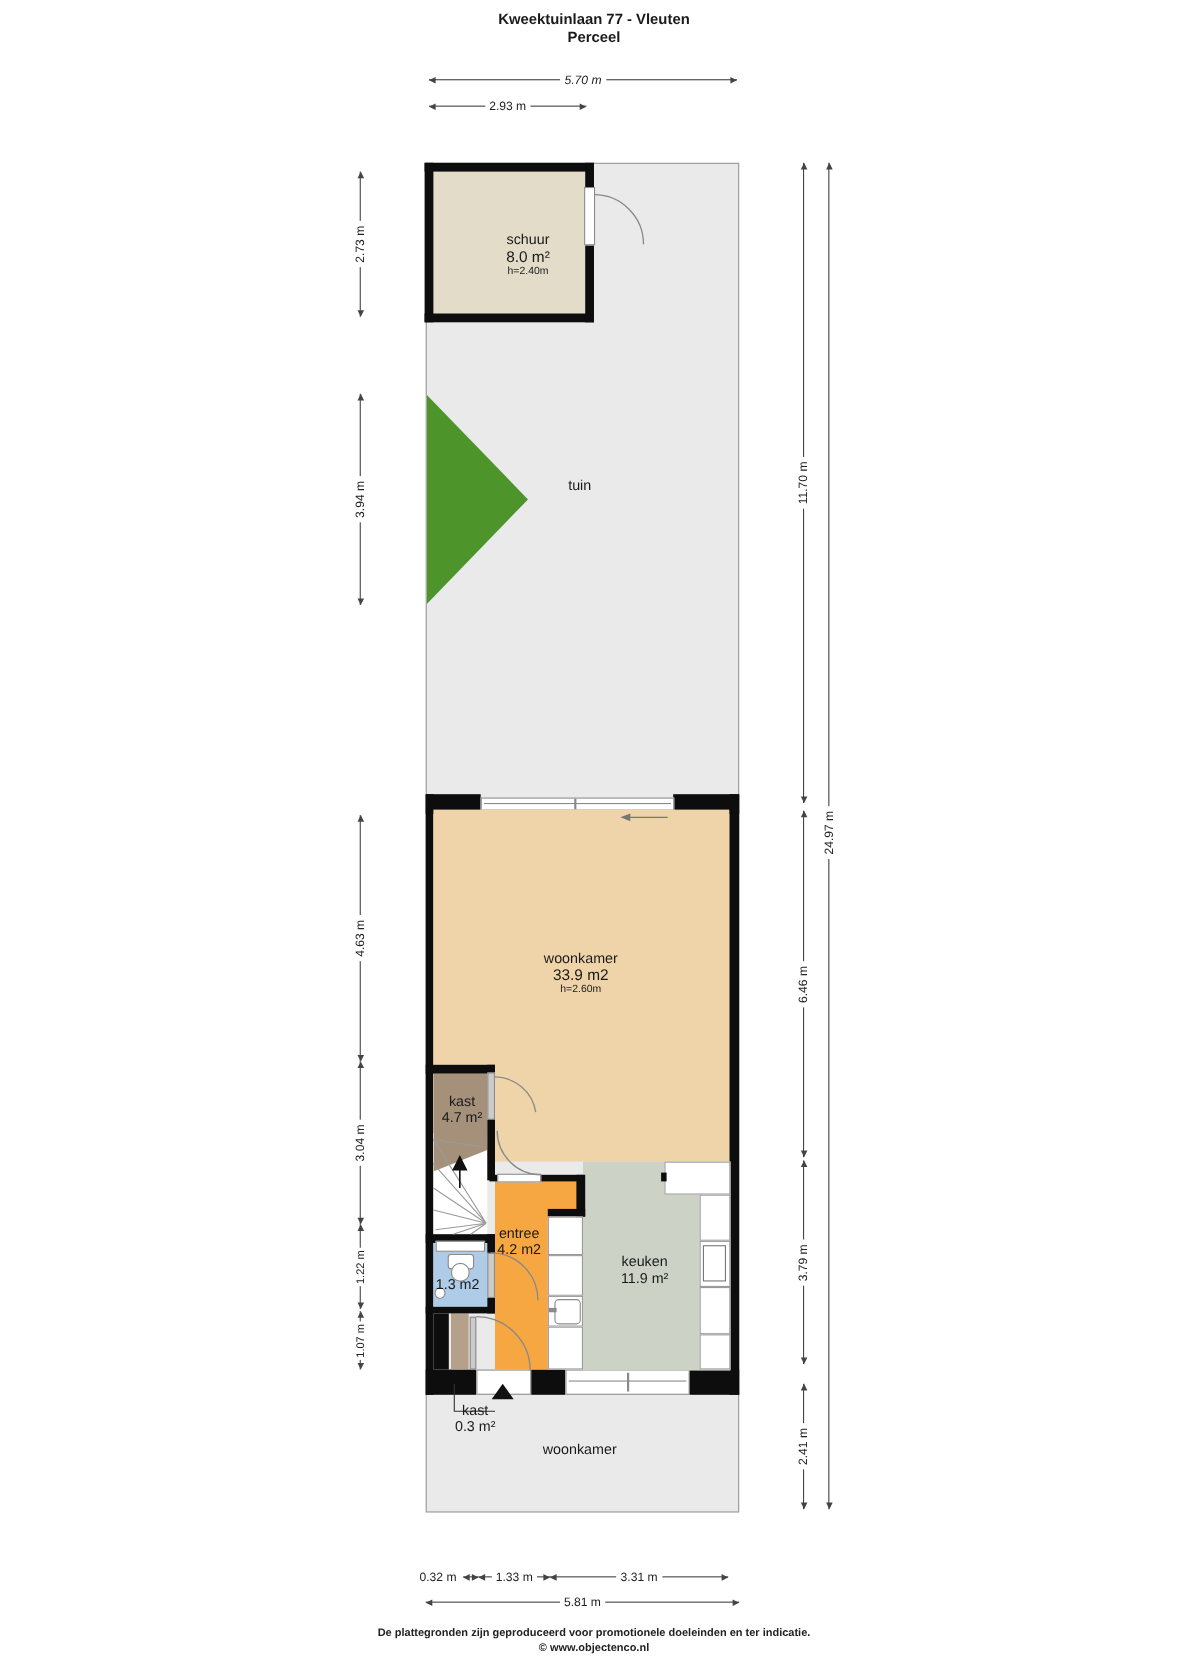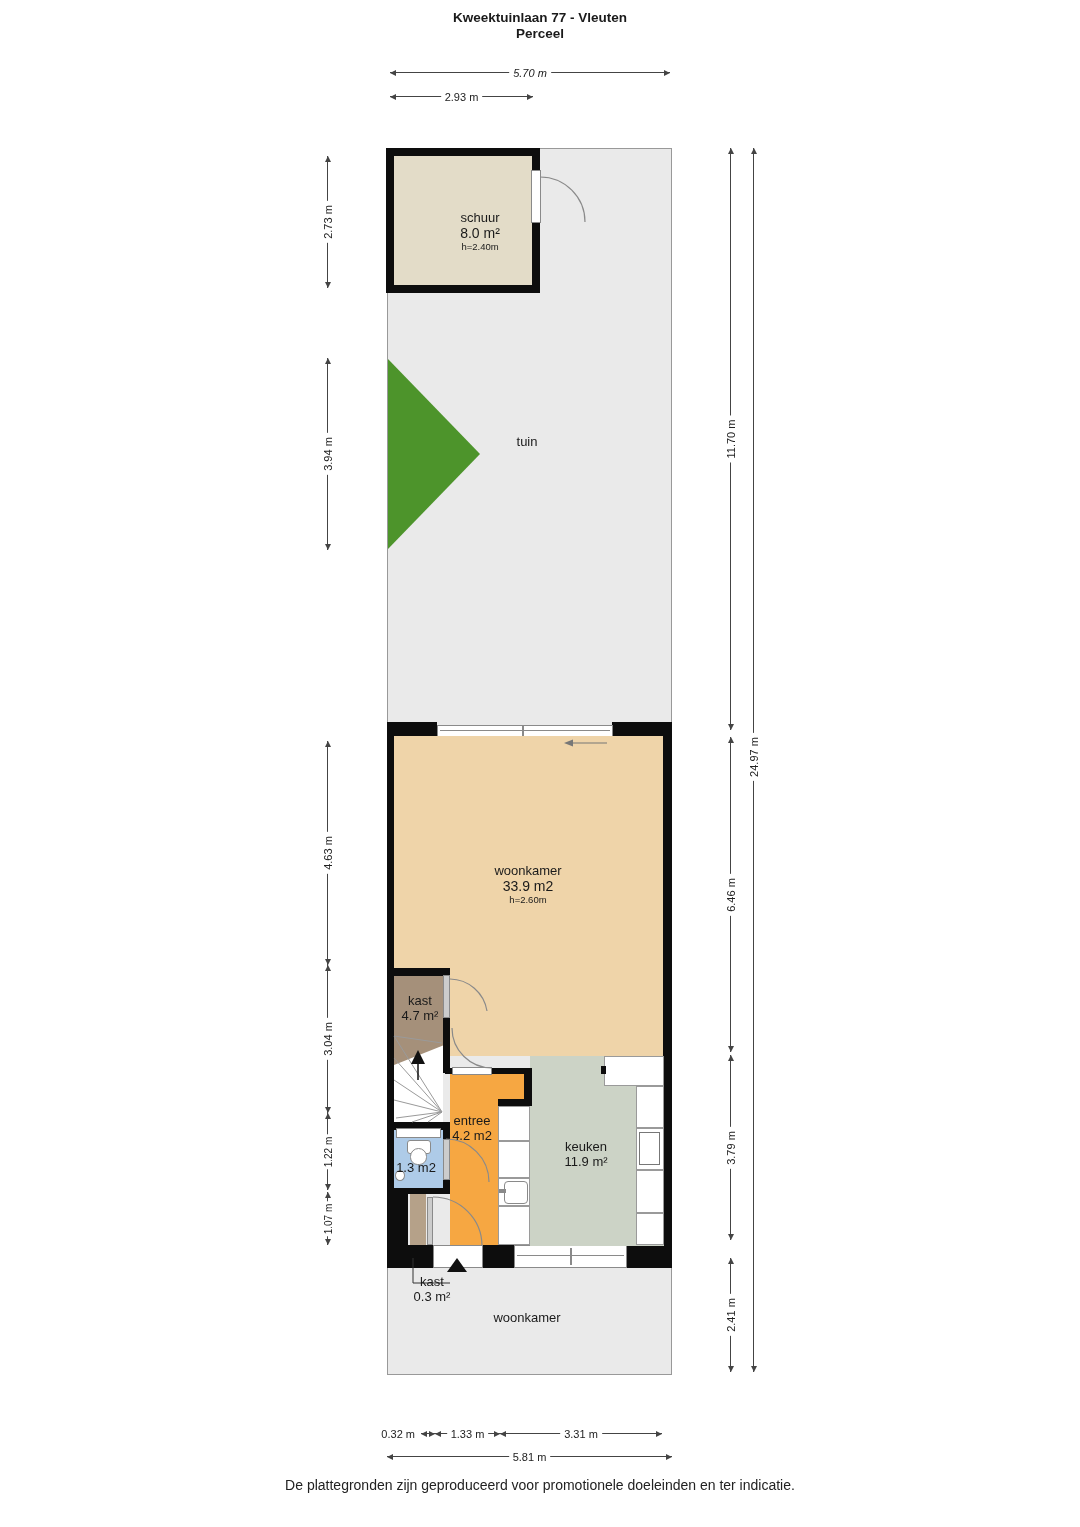--- a/index.html
+++ b/index.html
@@ -24,21 +24,21 @@
   .dim .lbl{position:absolute;background:#fff;padding:1px 4px;font-size:11px;white-space:nowrap;color:#222;}
   .dim-h .lbl{left:50%;top:0;transform:translate(-50%,-50%);}
   .dim-v .lbl{left:0;top:50%;transform:translate(-50%,-50%) rotate(-90deg);}
   .dim-v .lbl.at-top{top:609px;}
   .dim-h .lbl.lbl-out{left:auto;right:100%;transform:translate(-2px,-50%);}
   .dim-v .lbl.sm{font-size:10px;padding:0 2px;}
   
   .wall{position:absolute;background:#0d0d0d;}
   .frame{position:absolute;background:#fff;border:1px solid #8a8a8a;box-sizing:border-box;}
   .counter{position:absolute;background:#fff;border:1px solid #9a9a9a;box-sizing:border-box;}
-  .footer{width:100%;text-align:center;font-size:14px;line-height:14px;color:#222;}
+  .footer{width:100%;text-align:center;font-size:10px;line-height:14px;color:#222;font-weight:bold;}
 </style>
 </head>
 <body>
 
 <div class="page">
 
   <div class="abs title" style="left:0;top:10px;">
     <div>Kweektuinlaan 77 - Vleuten</div>
     <div>Perceel</div>
   </div>
@@ -222,15 +222,16 @@
     </div>
   <div class="dim dim-h" style="left:500px;top:1433px;width:162px;">
       <span class="lbl">3.31 m</span>
     </div>
   <div class="dim dim-h" style="left:387px;top:1456px;width:285px;">
       <span class="lbl">5.81 m</span>
     </div>
 
   <div class="abs footer" style="left:0;top:1478px;">
     <div>De plattegronden zijn geproduceerd voor promotionele doeleinden en ter indicatie.</div>
+    <div>© www.objectenco.nl</div>
   </div>
 
 </div>
 
 </body></html>

